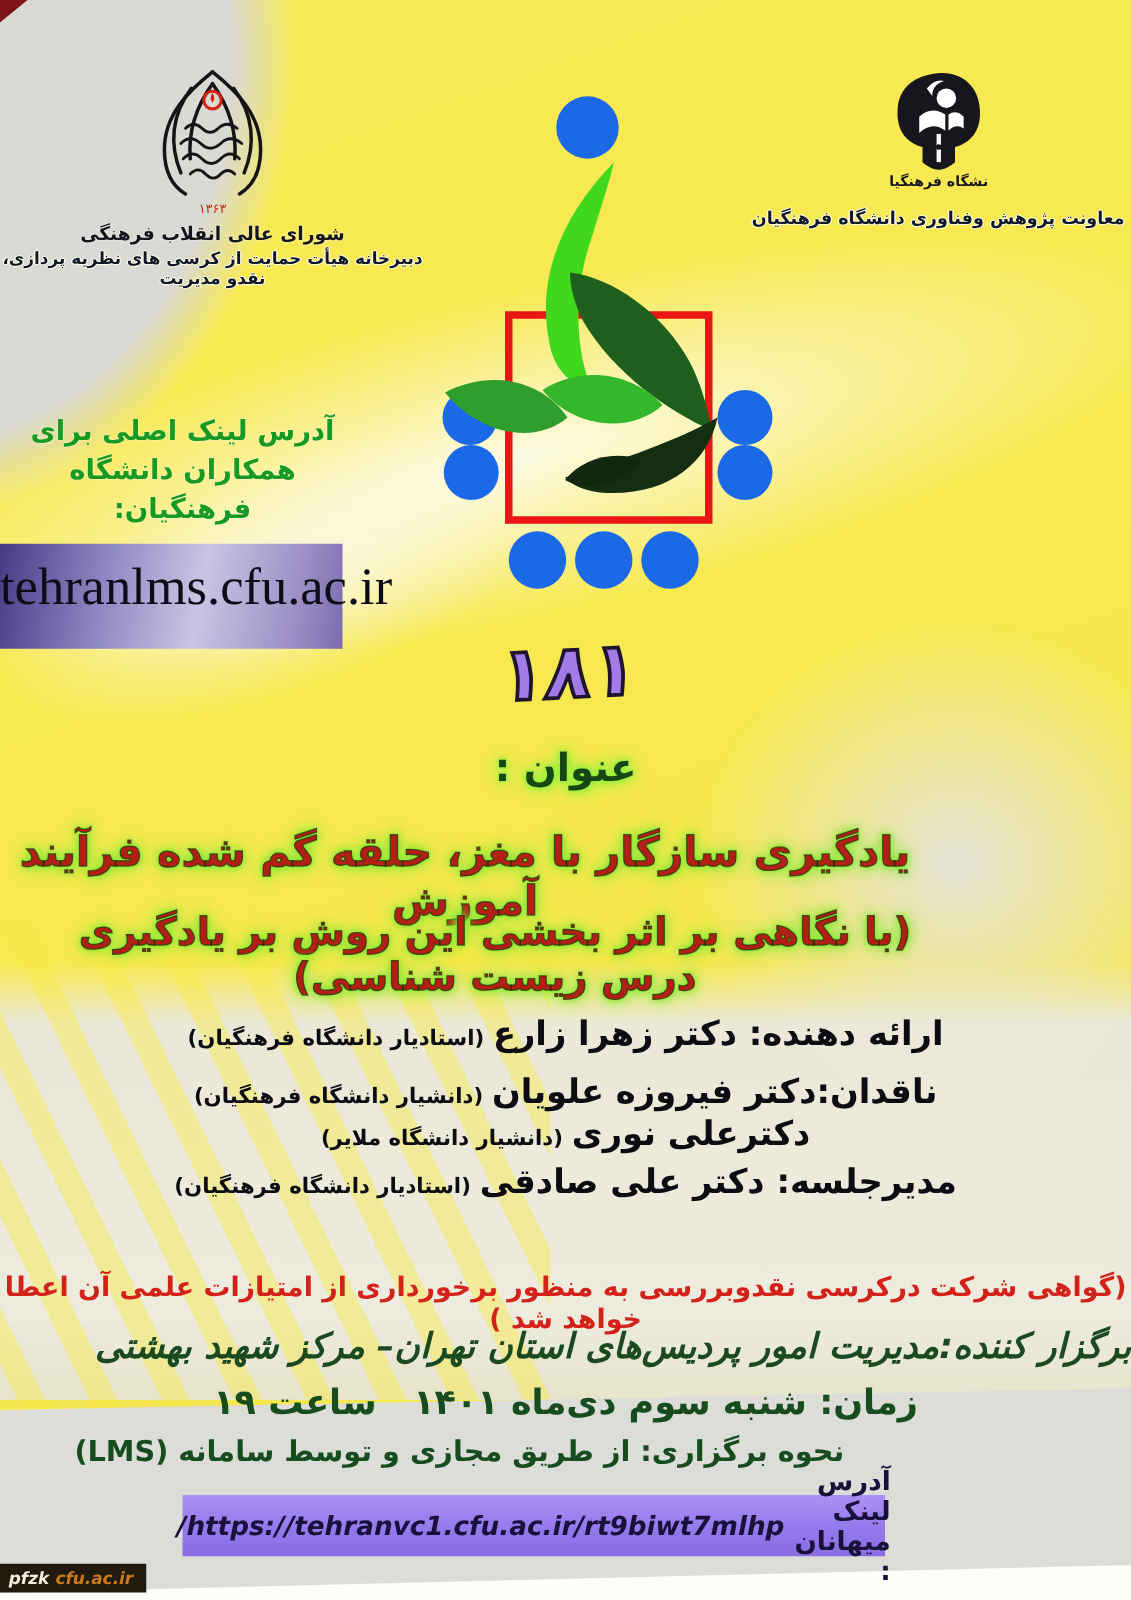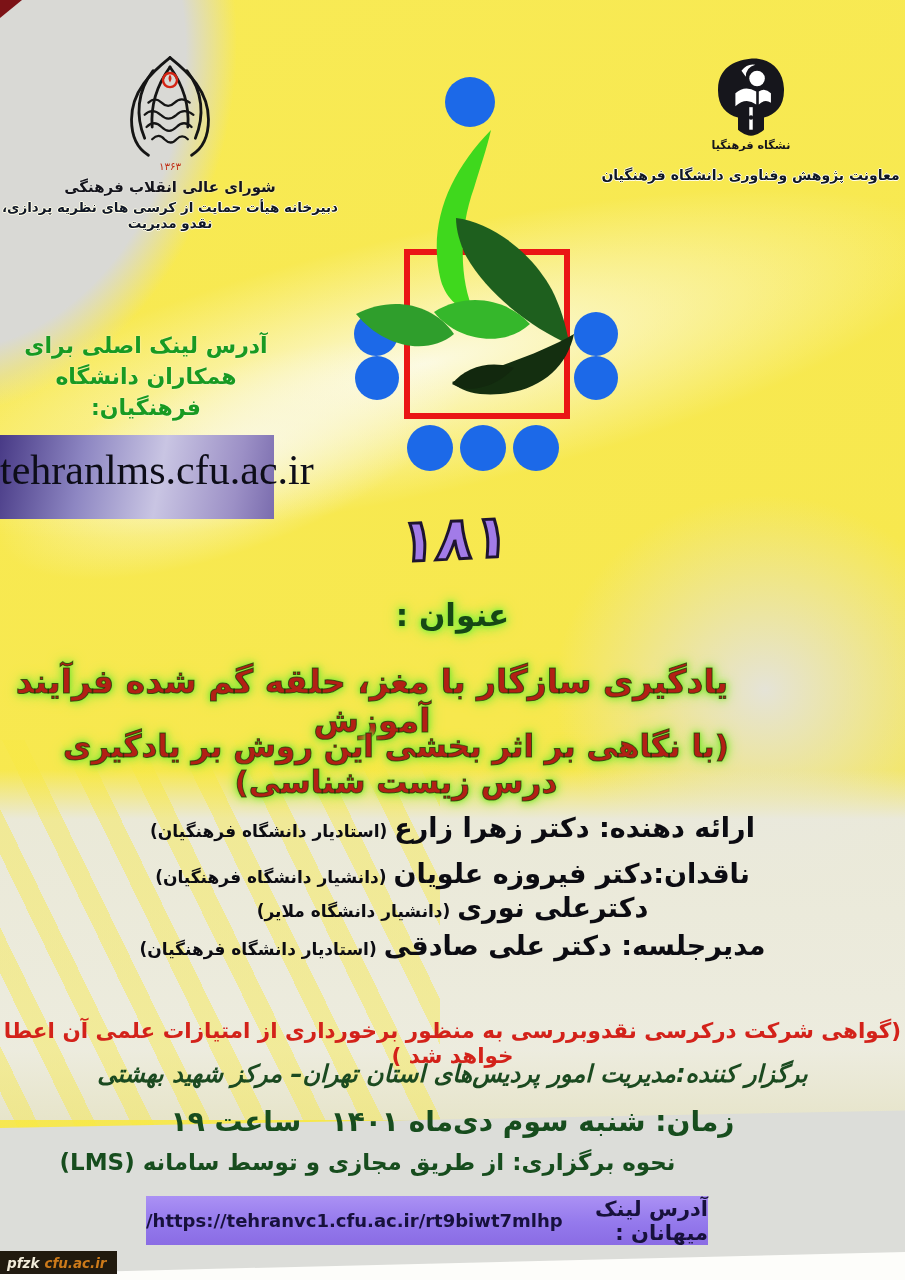--- a/index.html
+++ b/index.html
@@ -71,34 +71,34 @@
   .person-main{font-weight:bold;font-size:27px;}
   .person-aff{font-weight:bold;font-size:17px;}
   .row-1{margin-top:0;}
   .row-2{margin-top:15px;}
   .row-3{margin-top:3px;}
   .row-4{margin-top:7px;}
 
   
   .note-cert{left:0;top:1018px;width:905px;text-align:center;
     font-size:21.5px;font-weight:bold;color:#d3221a;}
-  .note-org{left:0;top:1060px;width:905px;text-align:center;
-    font-size:24px;font-weight:bold;font-style:italic;color:#1b4a20;}
+  .note-org{left:0;top:1060px;width:905px;text-align:right;
+    font-size:28px;font-weight:bold;font-style:italic;color:#1b4a20;}
   .note-time{left:0;top:1105px;width:905px;text-align:center;
     font-size:28px;font-weight:bold;color:#174d1e;letter-spacing:.5px;}
   .note-method{left:0;top:1149px;width:735px;text-align:center;
     font-size:23px;font-weight:bold;color:#174d1e;}
 
   
   .guest-banner{left:146px;top:1196px;width:562px;height:49px;
     background:linear-gradient(180deg,#ab91f4 0%,#9479ec 55%,#8a6ce4 100%);
     display:flex;flex-direction:row;direction:rtl;justify-content:center;align-items:center;gap:8px;
     color:#17113c;font-weight:bold;}
   .guest-label{font-size:21px;}
-  .guest-url{font-size:18px;direction:ltr;unicode-bidi:bidi-override;}
+  .guest-url{font-size:21px;direction:ltr;unicode-bidi:bidi-override;font-style:italic;}
 
   
   .pfzk-badge{left:0;top:1251px;height:23px;display:flex;align-items:center;
     padding:0 10px 0 7px;background:#211a0e;font-style:italic;font-weight:bold;font-size:13.5px;gap:5px;}
   .pfzk-bold{color:#f2ecd9;}
   .pfzk-rest{color:#cc7a1a;}
 </style>
 </head>
 <body>
 

